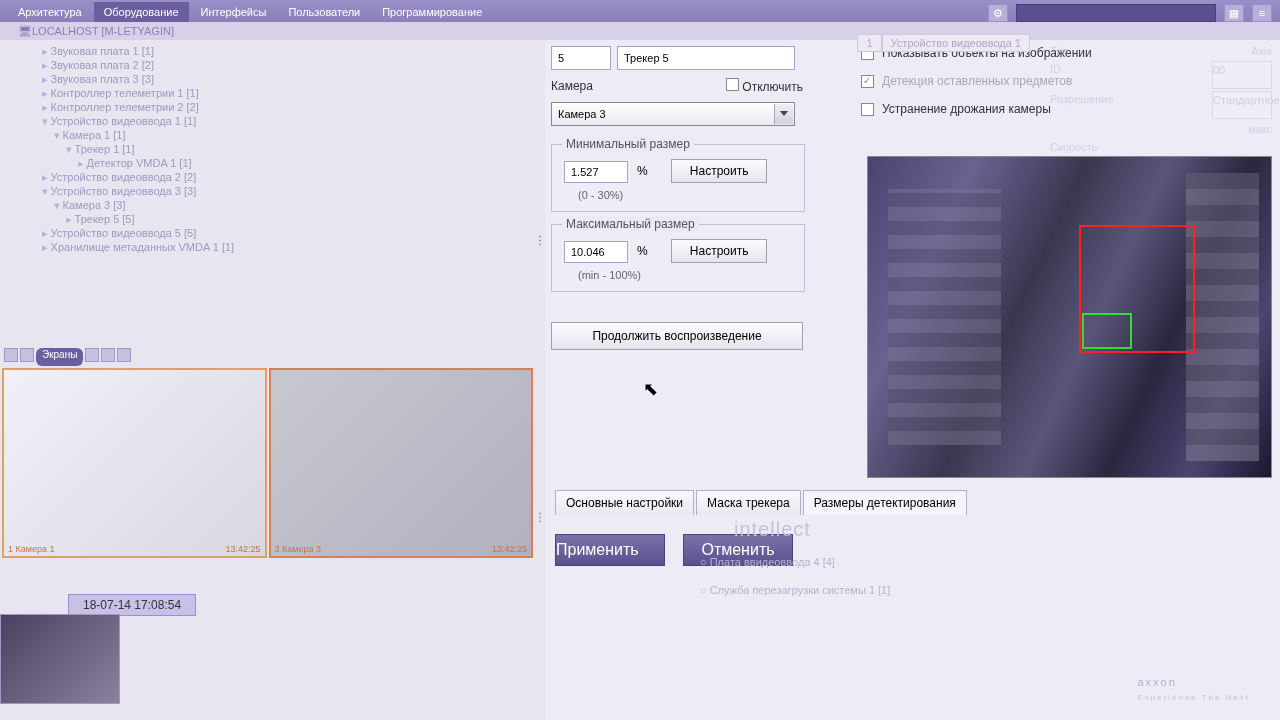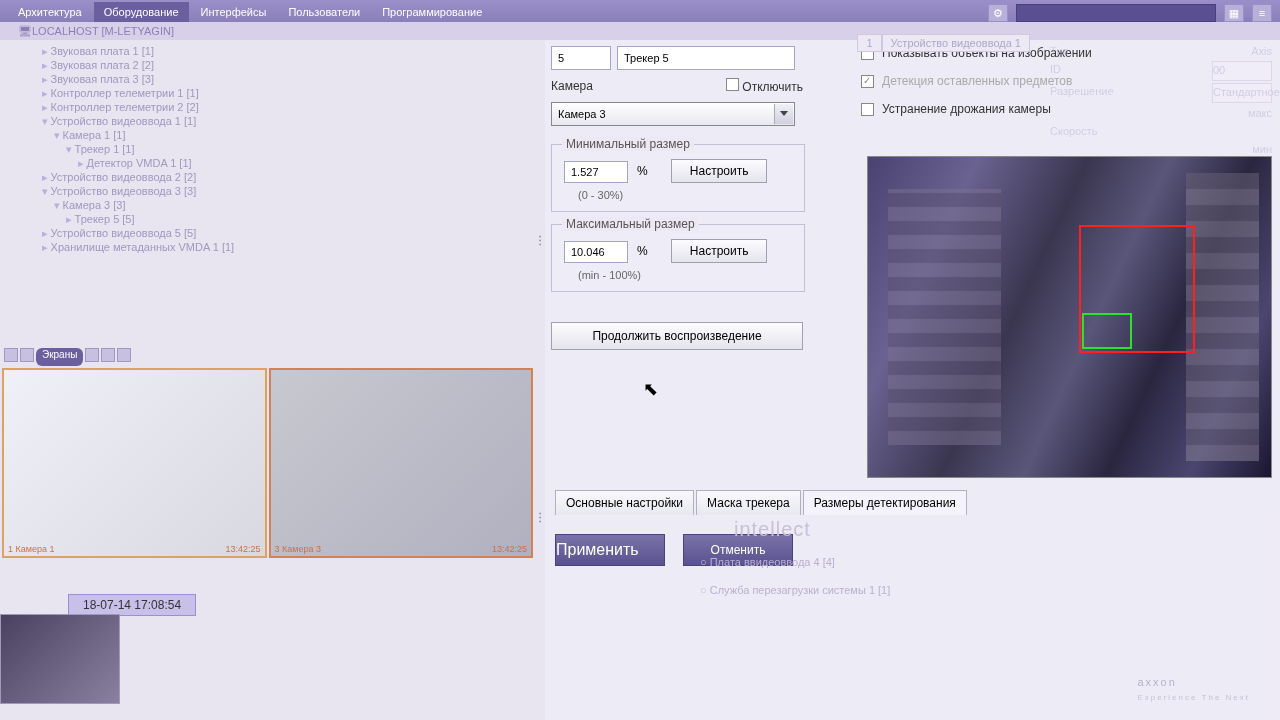--- a/index.html
+++ b/index.html
@@ -90,34 +90,34 @@
   .continue-btn { width: 252px; padding: 6px 0; text-align: center; background: linear-gradient(#fcfcff,#e4e4ec); border: 1px solid #a0a0b0; margin-top: 18px; font-size:12px; cursor:pointer;}
 
   
   .tabs { position: absolute; left: 10px; top: 450px; display: flex; gap: 2px;}
   .tab { padding: 5px 10px; background: linear-gradient(#f8f8fc,#e8e8f0); border: 1px solid #b0b0c0; font-size: 12px; cursor:pointer; border-bottom:none;}
   .tab.active { background: #f4f2fa; position: relative; }
 
   
   .action-row { position: absolute; left: 10px; top: 494px; display: flex; gap: 18px;}
   .btn-apply { width: 110px; padding: 6px 0; text-align:left; color:#fff; background: linear-gradient(#7a72a8,#5a5290); border: 1px solid #4a4280; font-size:16px; cursor:pointer;}
-  .btn-cancel { width: 110px; padding: 6px 0; text-align:center; color:#fff; background: linear-gradient(#7a72a8,#5a5290); border: 1px solid #4a4280; font-size:12px; cursor:pointer;}
+  .btn-cancel { width: 110px; padding: 6px 0; text-align:center; color:#fff; background: linear-gradient(#7a72a8,#5a5290); border: 1px solid #4a4280; font-size:16px; cursor:pointer;}
   .intellect { position:absolute; top:518px; left:734px; font-size:20px; color:#c8c0d8; letter-spacing:1px;}
   .big-items { position:absolute; top:548px; left:700px; color:#bab0d0; font-size:16px; line-height:28px;}
   .big-items .itm::before { content:"○ "; color:#c8c0d8;}
   .axxon { position:absolute; bottom:18px; right:30px; color:#b8b0d0; font-size:26px; font-weight:300; letter-spacing:2px;}
   .axxon .sub { font-size:8px; letter-spacing:2px; display:block; color:#c8c0d8;}
 
   
   .cursor { position:absolute; top:378px; left:643px; font-size:18px; color:#000; pointer-events:none; z-index:100;}
 
   
   .ghost-form { position:absolute; top:2px; right:4px; width:230px; font-size:10px; color:#bcb4d4; line-height:16px; opacity:.55;}
   .ghost-form .gf-row { display:flex; justify-content:space-between; padding:1px 4px;}
-  .ghost-form .gf-in { width:60px; height:20px; border:1px solid #d0c8e0; background:#f4f0fa;}
+  .ghost-form .gf-in { width:60px; height:28px; border:1px solid #d0c8e0; background:#f4f0fa;}
 
   
   .cfg-tabbar { position:absolute; top:-6px; right:250px; display:flex; gap:0; font-size:10px; color:#b0a8c8;}
   .cfg-tabbar .t { padding:2px 8px; border:1px solid #d0c8e0; background:#ece8f4;}
 </style>
 </head>
 <body>
 
 <div class="menubar">
   <div class="menubar-item">Архитектура</div>

